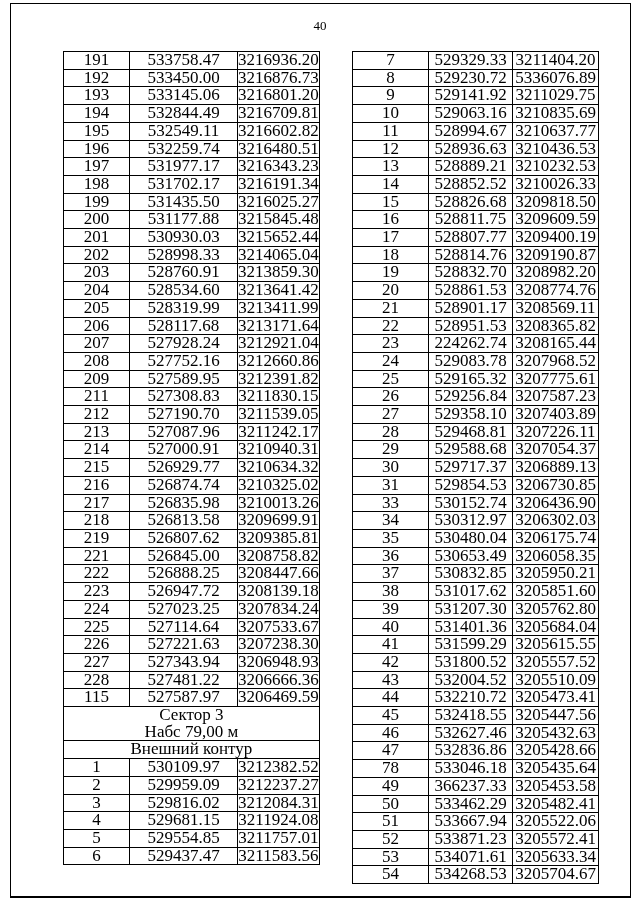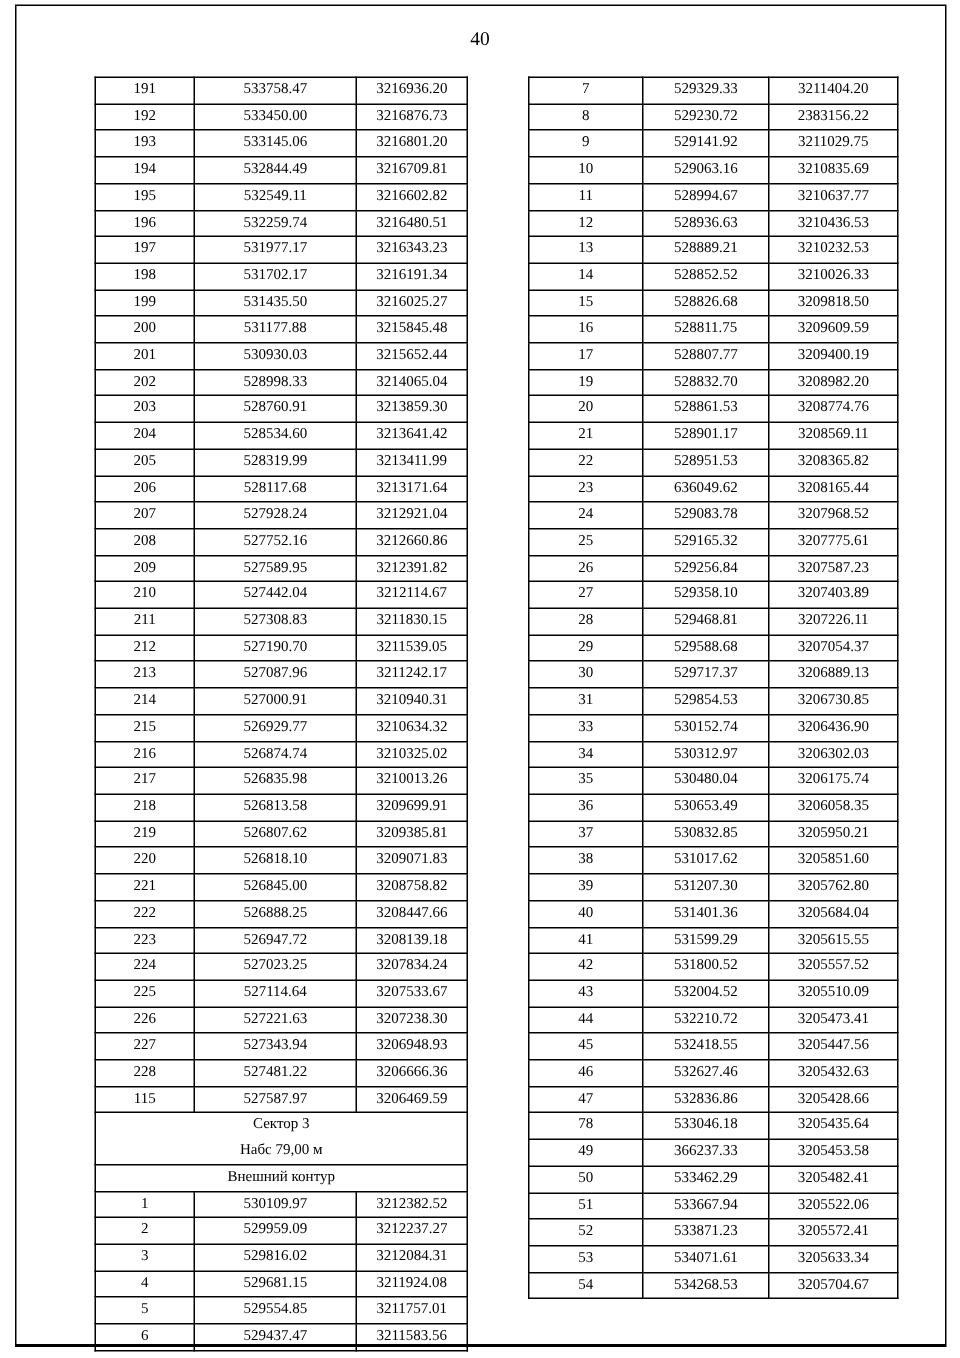--- a/index.html
+++ b/index.html
@@ -23,21 +23,21 @@
     position: absolute;
     top: 18px; left: 0;
     width: 640px;
     text-align: center;
     font-size: 13px;
   }
   table.coords {
     position: absolute;
     border-collapse: collapse;
     table-layout: fixed;
-    font-size: 10px;
+    font-size: 17px;
   }
   table.coords td {
     border: 1px solid #000;
     text-align: center;
     vertical-align: middle;
     padding: 0;
     height: 16.7px;
     line-height: 16.7px;
     white-space: nowrap;
     overflow: hidden;
@@ -150,25 +150,20 @@
         <td>208</td>
         <td>527752.16</td>
         <td>3212660.86</td>
       </tr>
       <tr>
         <td>209</td>
         <td>527589.95</td>
         <td>3212391.82</td>
       </tr>
       <tr>
-        <td>210</td>
-        <td>527442.04</td>
-        <td>3212114.67</td>
-      </tr>
-      <tr>
         <td>211</td>
         <td>527308.83</td>
         <td>3211830.15</td>
       </tr>
       <tr>
         <td>212</td>
         <td>527190.70</td>
         <td>3211539.05</td>
       </tr>
       <tr>
@@ -198,25 +193,20 @@
       </tr>
       <tr>
         <td>218</td>
         <td>526813.58</td>
         <td>3209699.91</td>
       </tr>
       <tr>
         <td>219</td>
         <td>526807.62</td>
         <td>3209385.81</td>
-      </tr>
-      <tr>
-        <td>220</td>
-        <td>526818.10</td>
-        <td>3209071.83</td>
       </tr>
       <tr>
         <td>221</td>
         <td>526845.00</td>
         <td>3208758.82</td>
       </tr>
       <tr>
         <td>222</td>
         <td>526888.25</td>
         <td>3208447.66</td>
@@ -310,21 +300,21 @@
   </colgroup>
   <tbody>
       <tr>
         <td>7</td>
         <td>529329.33</td>
         <td>3211404.20</td>
       </tr>
       <tr>
         <td>8</td>
         <td>529230.72</td>
-        <td>2383156.22</td>
+        <td>5336076.89</td>
       </tr>
       <tr>
         <td>9</td>
         <td>529141.92</td>
         <td>3211029.75</td>
       </tr>
       <tr>
         <td>10</td>
         <td>529063.16</td>
         <td>3210835.69</td>
@@ -358,20 +348,25 @@
         <td>16</td>
         <td>528811.75</td>
         <td>3209609.59</td>
       </tr>
       <tr>
         <td>17</td>
         <td>528807.77</td>
         <td>3209400.19</td>
       </tr>
       <tr>
+        <td>18</td>
+        <td>528814.76</td>
+        <td>3209190.87</td>
+      </tr>
+      <tr>
         <td>19</td>
         <td>528832.70</td>
         <td>3208982.20</td>
       </tr>
       <tr>
         <td>20</td>
         <td>528861.53</td>
         <td>3208774.76</td>
       </tr>
       <tr>
@@ -379,21 +374,21 @@
         <td>528901.17</td>
         <td>3208569.11</td>
       </tr>
       <tr>
         <td>22</td>
         <td>528951.53</td>
         <td>3208365.82</td>
       </tr>
       <tr>
         <td>23</td>
-        <td>636049.62</td>
+        <td>224262.74</td>
         <td>3208165.44</td>
       </tr>
       <tr>
         <td>24</td>
         <td>529083.78</td>
         <td>3207968.52</td>
       </tr>
       <tr>
         <td>25</td>
         <td>529165.32</td>

